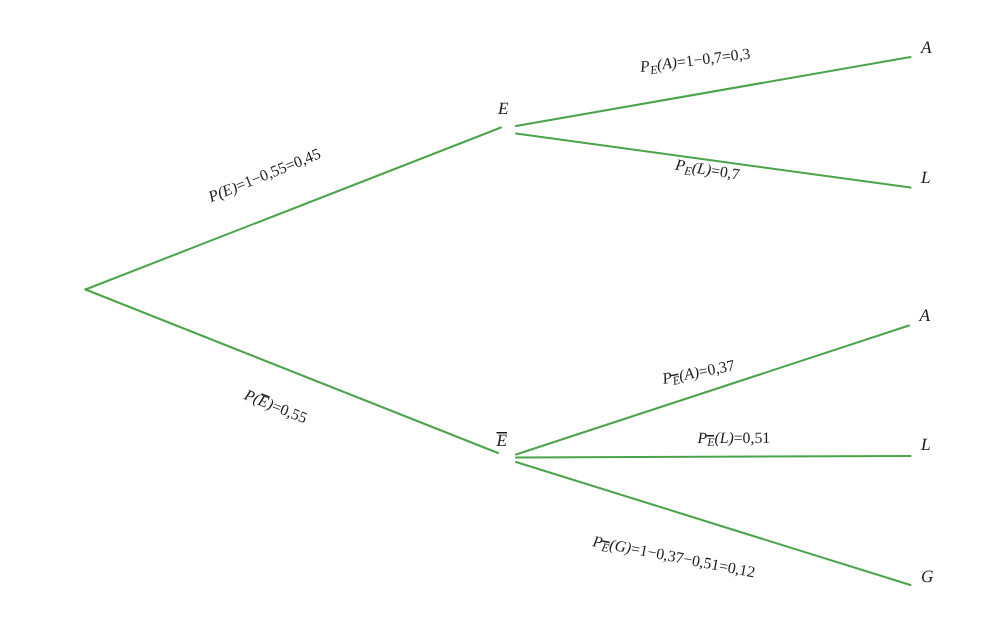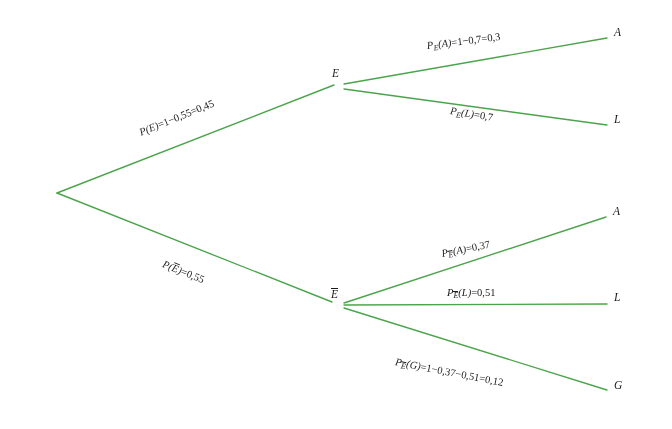--- a/index.html
+++ b/index.html
@@ -126,21 +126,21 @@
   </div>
 
   <div class="branch-label" style="left:450px; top:106px; transform: rotate(9deg);">
     <span class="up">P</span><span class="sub up">E</span><span>(</span><span class="up">L</span><span>)</span><span class="num">=</span><span class="num">0,7</span>
   </div>
 
   <div class="branch-label" style="left:442px; top:249px; transform: rotate(-11deg);">
     <span class="up">P</span><span class="sub ovl up">E</span><span>(</span><span class="up">A</span><span>)</span><span class="num">=</span><span class="num">0,37</span>
   </div>
 
-  <div class="branch-label" style="left:447px; top:288px; transform: rotate(0deg);">
+  <div class="branch-label" style="left:465px; top:288px; transform: rotate(0deg);">
     <span class="up">P</span><span class="sub ovl up">E</span><span>(</span><span class="up">L</span><span>)</span><span class="num">=</span><span class="num">0,51</span>
   </div>
 
   <div class="branch-label" style="left:395px; top:357px; transform: rotate(11deg);">
     <span class="up">P</span><span class="sub ovl up">E</span><span>(</span><span class="up">G</span><span>)</span><span class="num">=</span><span class="num">1</span><span class="num">−</span><span class="num">0,37</span><span class="num">−</span><span class="num">0,51</span><span class="num">=</span><span class="num">0,12</span>
   </div>
 
 </div>
 
 </body></html>

